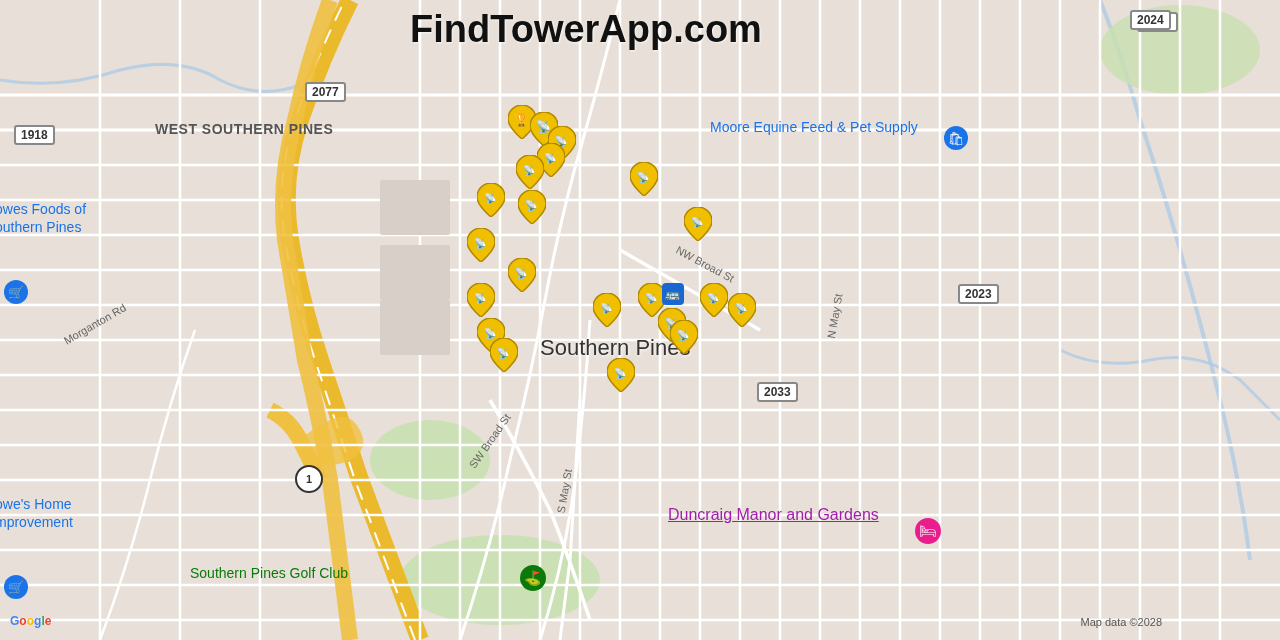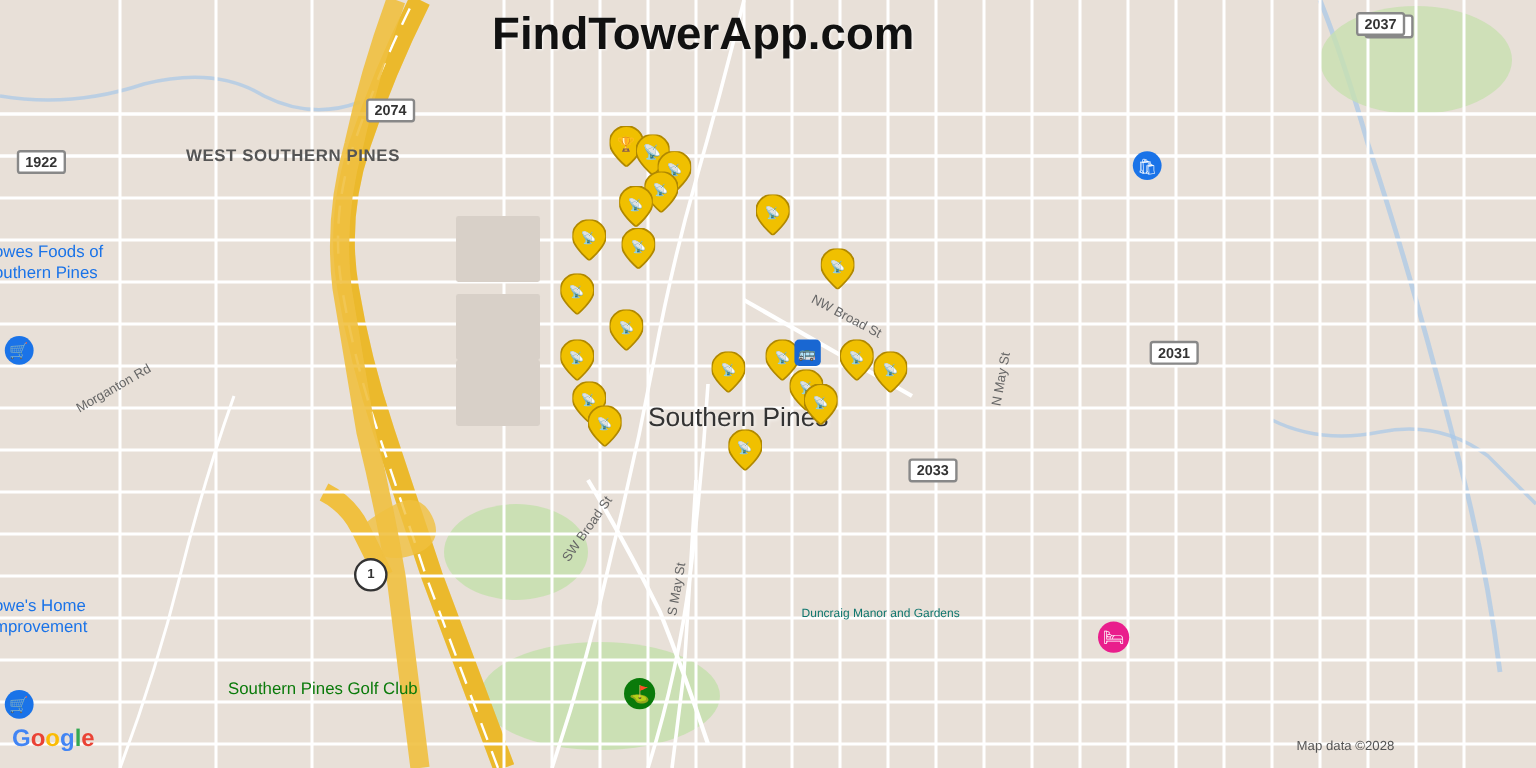--- a/index.html
+++ b/index.html
@@ -87,23 +87,24 @@
       text-align: center;
     }
 
     .poi-label.blue {
       color: #1a73e8;
       font-size: 14px;
       font-weight: 500;
     }
 
     .poi-label.pink {
-      color: #0f766e;
-      font-size: 10px;
+      color: #a21caf;
+      font-size: 16px;
       font-weight: 500;
+      text-decoration: underline;
     }
 
     .poi-label.green {
       color: #0a7a0a;
       font-size: 14px;
       font-weight: 500;
     }
 
     
     .tower-pin {
@@ -171,21 +172,21 @@
       align-items: center;
       justify-content: center;
       font-size: 13px;
     }
 
     
     .google-logo {
       position: absolute;
       bottom: 12px;
       left: 10px;
-      font-size: 20px;
+      font-size: 12px;
       font-weight: bold;
       z-index: 10;
     }
     .google-logo .g { color: #4285f4; }
     .google-logo .o1 { color: #ea4335; }
     .google-logo .o2 { color: #fbbc05; }
     .google-logo .g2 { color: #4285f4; }
     .google-logo .l { color: #34a853; }
     .google-logo .e { color: #ea4335; }
 
@@ -287,39 +288,43 @@
 
     <path d="M350,640 Q340,560 330,480 Q320,420 305,360 Q295,300 285,240 Q278,180 295,120 Q308,60 330,0" stroke="#f0c040" stroke-width="16" fill="none" opacity="0.9"></path>
 
     <rect x="380" y="180" width="70" height="55" fill="#d8d0c8" rx="2"></rect>
     <rect x="380" y="245" width="70" height="55" fill="#d8d0c8" rx="2"></rect>
     <rect x="380" y="300" width="70" height="55" fill="#d8d0c8" rx="2"></rect>
   </svg>
 
   <div class="map-title">FindTowerApp.com</div>
 
-  <div class="route-badge" style="top:82px; left:305px;">2074</div>
-  <div class="route-badge" style="top:125px; left:14px;">1922</div>
+  <div class="route-badge" style="top:82px; left:305px;">2077</div>
+  <div class="route-badge" style="top:125px; left:14px;">1918</div>
   <div class="route-badge" style="top:12px; left:1137px;">2133</div>
-  <div class="route-badge" style="top:284px; left:958px;">2031</div>
+  <div class="route-badge" style="top:284px; left:958px;">2023</div>
   <div class="route-badge" style="top:382px; left:757px;">2033</div>
-  <div class="route-badge" style="top:10px; left:1130px;">2037</div>
+  <div class="route-badge" style="top:10px; left:1130px;">2024</div>
 
   <div class="route-badge us-route" style="top:465px; left:295px;">1</div>
 
   <div class="place-label" style="top:120px; left:155px; font-size:14px; color:#555; line-height:1.3; text-align:center;">WEST SOUTHERN PINES</div>
 
   <div class="city-label-main" style="top:335px; left:540px;">Southern Pines</div>
 
   <div class="road-label" style="top:435px; left:458px; transform: rotate(-55deg); color:#666; font-size:11px;">SW Broad St</div>
   <div class="road-label" style="top:485px; left:542px; transform: rotate(-80deg); color:#666; font-size:11px;">S May St</div>
   <div class="road-label" style="top:258px; left:673px; transform: rotate(28deg); color:#666; font-size:11px;">NW Broad St</div>
   <div class="road-label" style="top:310px; left:812px; transform: rotate(-80deg); color:#666; font-size:11px;">N May St</div>
   <div class="road-label" style="top:318px; left:60px; transform: rotate(-30deg); color:#666; font-size:11px;">Morganton Rd</div>
 
+  <div class="poi-label blue" style="top:118px; left:710px; line-height:1.3;">
+    <span>Moore Equine
+Feed &amp; Pet Supply</span>
+  </div>
 
   <div class="store-icon" style="top:126px; left:944px;">🛍</div>
 
   <div class="poi-label pink" style="top:505px; left:668px; line-height:1.3; text-align:center;">
     <span>Duncraig Manor
 and Gardens</span>
   </div>
 
   <div class="store-icon-pink" style="top:518px; left:915px; font-size:14px;">🛏</div>
 

